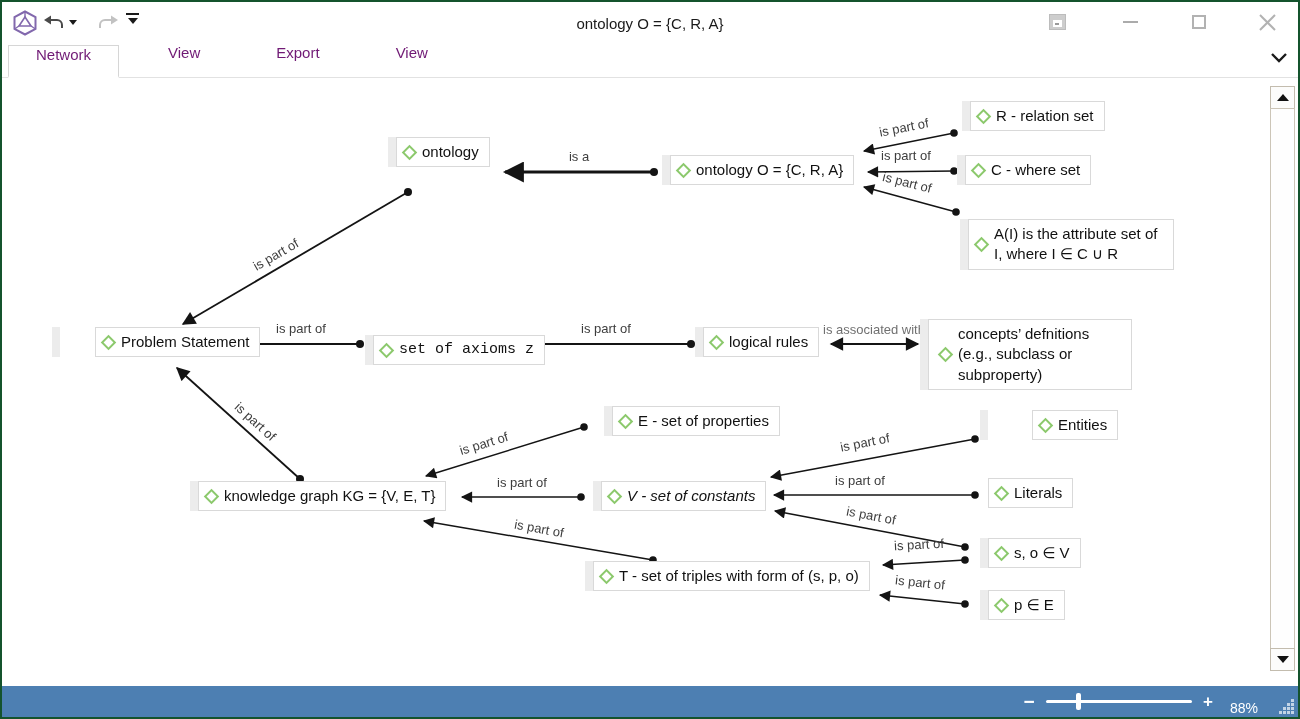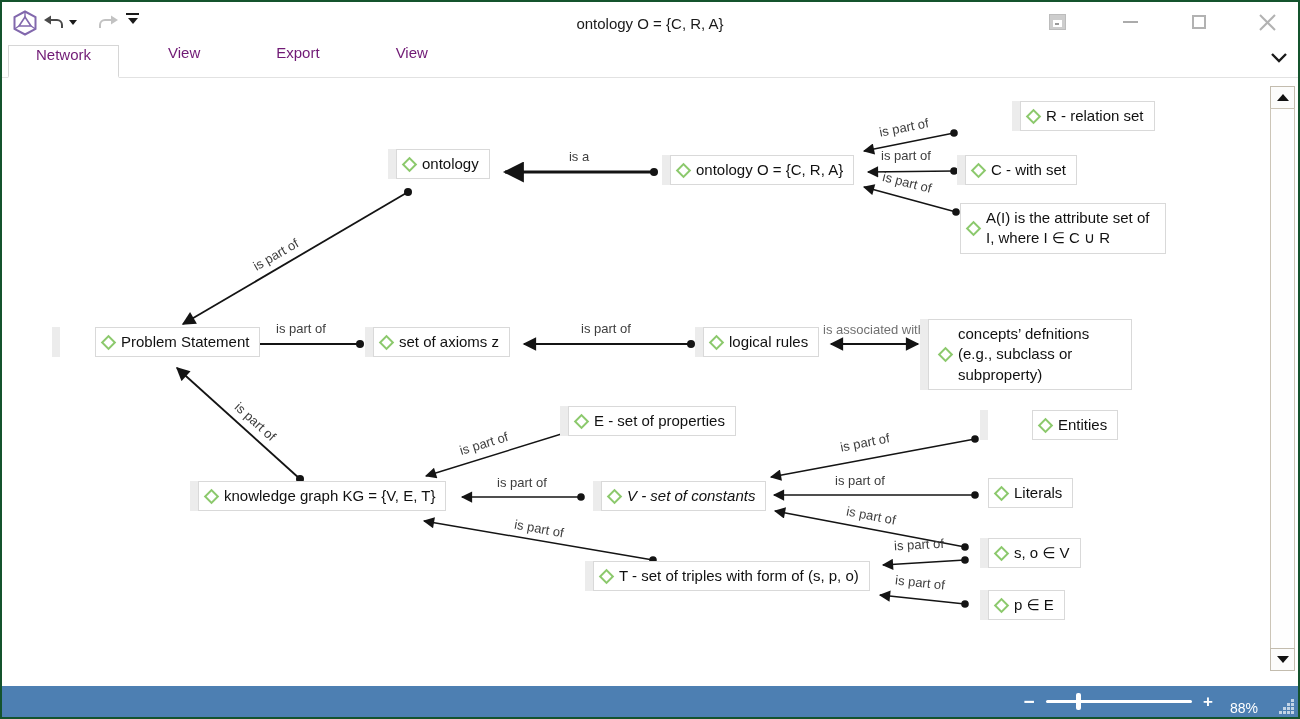--- a/index.html
+++ b/index.html
@@ -242,84 +242,84 @@
         <text class="elabel" x="917" y="470" text-anchor="middle" transform="rotate(-3 917 466)">is part of</text>
       </g>
 
       <g>
         <line x1="963" y1="525" x2="878" y2="516" stroke="#141414" stroke-width="1.5" marker-end="url(#arrow)"></line>
         <circle cx="963" cy="525" r="3.8" fill="#141414"></circle>
         <text class="elabel" x="918" y="508" text-anchor="middle" transform="rotate(6 918 504)">is part of</text>
       </g>
     </svg>
 
-    <div class="node" style="left:386px;top:70px;">
+    <div class="node" style="left:386px;top:58px;">
       <span class="nshadow"></span>
       <span class="nbox">
           <span class="diamond"></span>
           <span>ontology</span>
         </span>
     </div>
     <div class="node" style="left:660px;top:76px;">
       <span class="nshadow"></span>
       <span class="nbox">
           <span class="diamond"></span>
           <span>ontology O = {C, R, A}</span>
         </span>
     </div>
-    <div class="node" style="left:1010px;top:22px;">
+    <div class="node" style="left:960px;top:22px;">
       <span class="nshadow"></span>
       <span class="nbox">
           <span class="diamond"></span>
           <span>R - relation set</span>
         </span>
     </div>
     <div class="node" style="left:955px;top:76px;">
       <span class="nshadow"></span>
       <span class="nbox">
           <span class="diamond"></span>
-          <span>C - with set</span>
-        </span>
-    </div>
-    <div class="node wrap200" style="left:958px;top:124px;flex-direction:column;">
+          <span>C - where set</span>
+        </span>
+    </div>
+    <div class="node wrap200" style="left:958px;top:140px;">
       <span class="nshadow"></span>
       <span class="nbox">
           <span class="diamond"></span>
           <span>A(I) is the attribute  set of I, where I ∈ C ∪ R</span>
         </span>
     </div>
     <div class="node" style="left:50px;top:248px;gap:35px;">
       <span class="nshadow"></span>
       <span class="nbox">
           <span class="diamond"></span>
           <span>Problem Statement</span>
         </span>
     </div>
-    <div class="node" style="left:363px;top:248px;">
+    <div class="node" style="left:363px;top:256px;font-family:Liberation Mono, monospace;">
       <span class="nshadow"></span>
       <span class="nbox">
           <span class="diamond"></span>
           <span>set of axioms z</span>
         </span>
     </div>
     <div class="node" style="left:693px;top:248px;">
       <span class="nshadow"></span>
       <span class="nbox">
           <span class="diamond"></span>
           <span>logical rules</span>
         </span>
     </div>
     <div class="node wrap198" style="left:918px;top:240px;">
       <span class="nshadow"></span>
       <span class="nbox">
           <span class="diamond"></span>
           <span>concepts’ defnitions (e.g., subclass or subproperty)</span>
         </span>
     </div>
-    <div class="node" style="left:558px;top:327px;">
+    <div class="node" style="left:602px;top:327px;">
       <span class="nshadow"></span>
       <span class="nbox">
           <span class="diamond"></span>
           <span>E - set of properties</span>
         </span>
     </div>
     <div class="node" style="left:591px;top:402px;font-style:italic;">
       <span class="nshadow"></span>
       <span class="nbox">
           <span class="diamond"></span>

